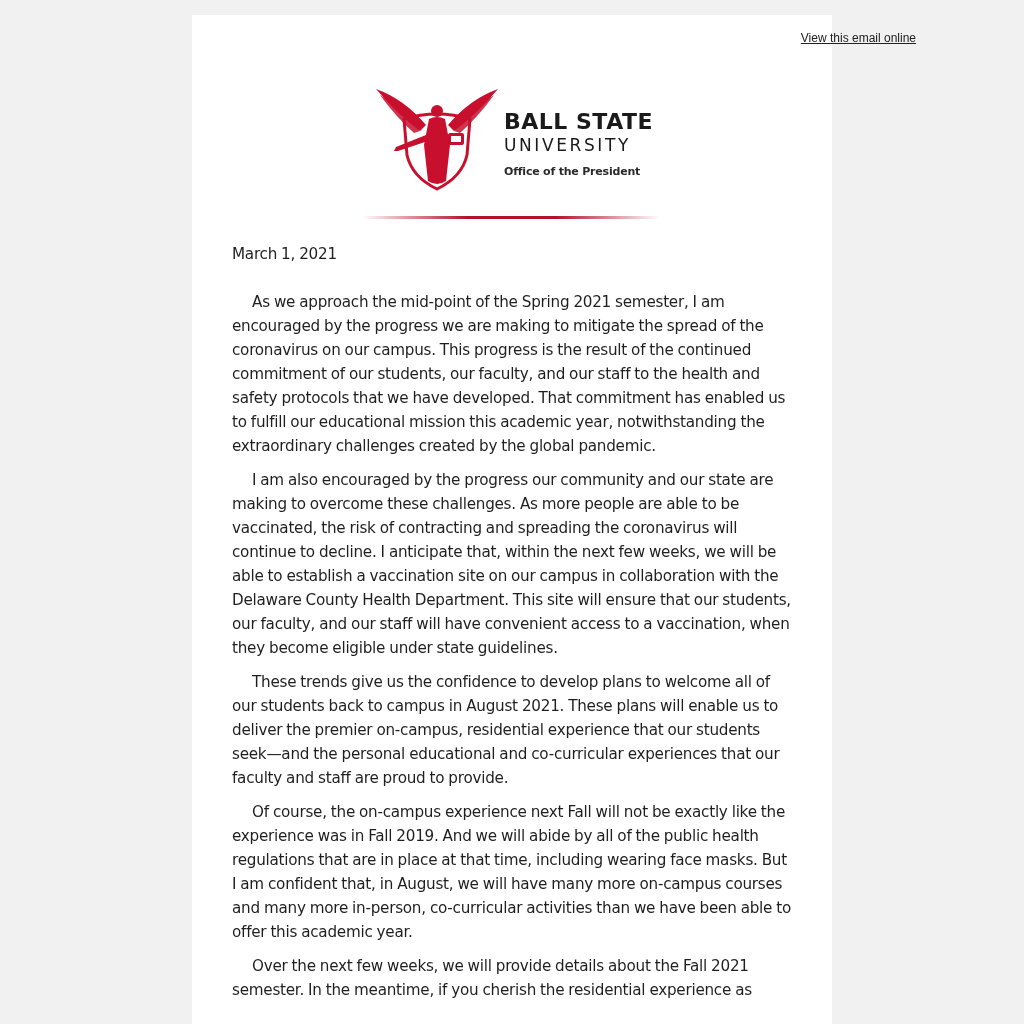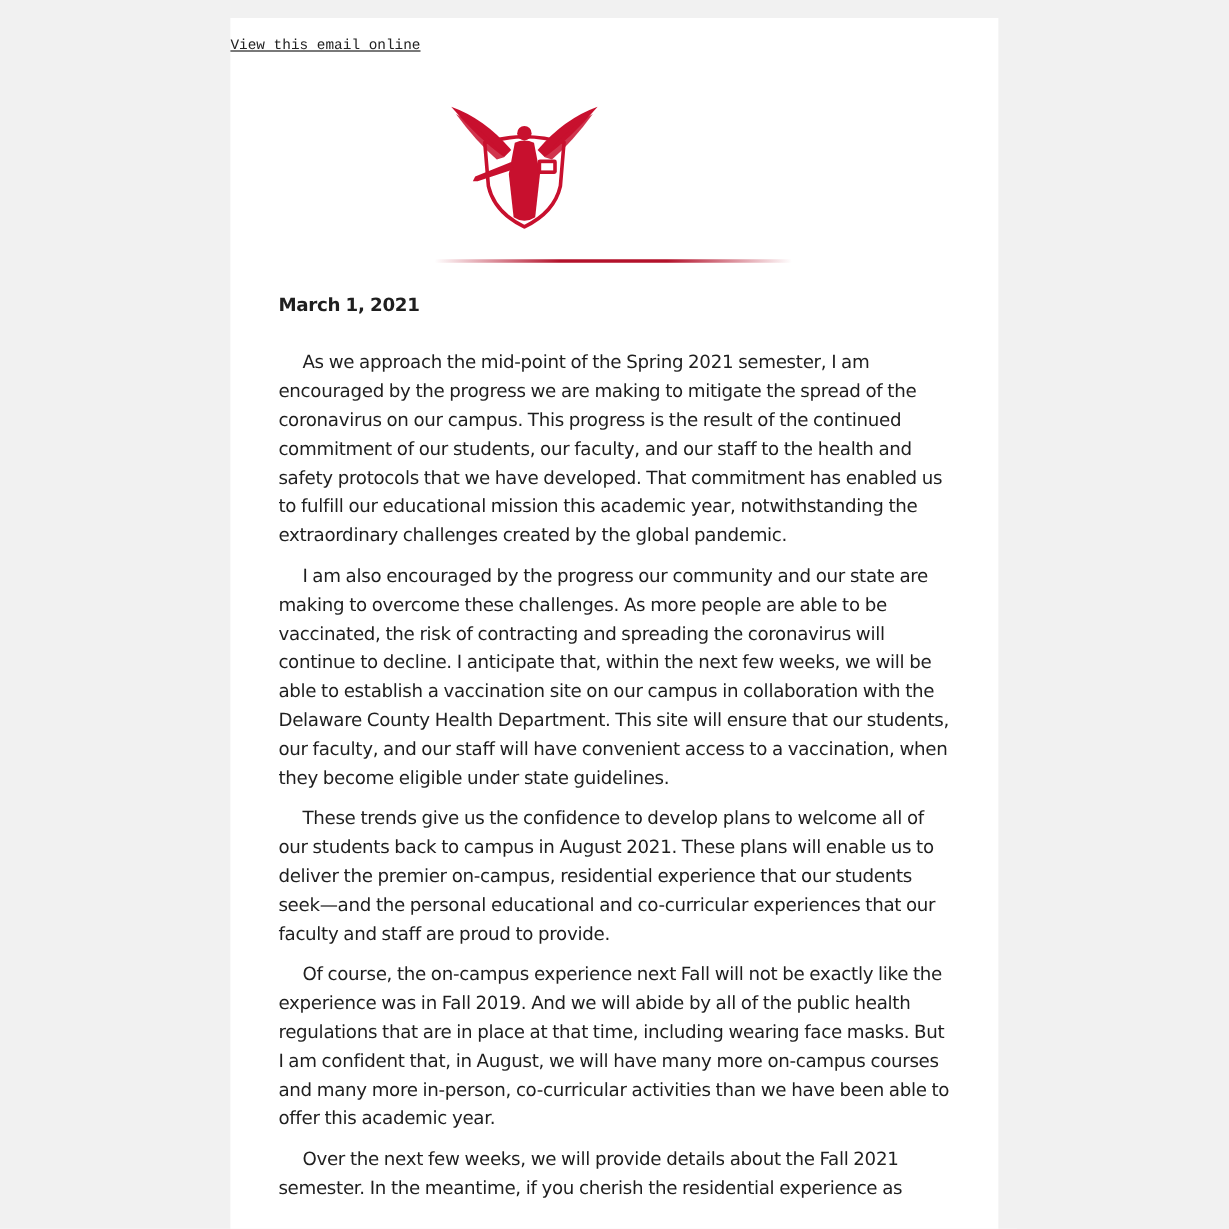--- a/index.html
+++ b/index.html
@@ -1,28 +1,28 @@
 <!DOCTYPE html>
 <html><head>
 <meta charset="utf-8">
 <style>
   html, body { margin:0; padding:0; }
   body { background:#f1f1f1; width:1024px; height:1024px; overflow:hidden; font-family:"DejaVu Sans", sans-serif; }
   .card { position:absolute; left:192px; top:15px; width:640px; height:1009px; background:#ffffff; }
-  .view-online { position:absolute; top:16px; left:0; width:724px; text-align:left; font-family:Liberation Mono, monospace; font-size:12px; color:#222; }
+  .view-online { position:absolute; top:16px; left:0; width:724px; text-align:right; font-family:Liberation Sans, sans-serif; font-size:12px; color:#222; }
   .view-online a { color:#222; text-decoration:underline; }
   .logo { position:absolute; left:182px; top:70px; width:290px; height:110px; }
   .logo-text { position:absolute; left:130px; top:24px; }
   .lt1 { font-family:"DejaVu Sans", sans-serif; font-weight:bold; font-size:22px; color:#1a1a1a; letter-spacing:0.5px; line-height:26px; }
   .lt2 { font-family:"DejaVu Sans", sans-serif; font-size:17px; color:#1a1a1a; letter-spacing:2.6px; line-height:20px; }
   .lt3 { font-family:"DejaVu Sans", sans-serif; font-weight:bold; font-size:11px; color:#2a2a2a; margin-top:10px; letter-spacing:-0.2px; }
   .rule { position:absolute; left:170px; top:201px; width:298px; height:3px; background:linear-gradient(to right, rgba(200,16,46,0), #b3122b 35%, #b3122b 65%, rgba(200,16,46,0)); border-radius:2px; }
   .body { position:absolute; left:40px; top:227px; width:560px; font-family:"DejaVu Sans", sans-serif; font-size:15.2px; color:#1f1f1f; line-height:24px; }
   .body p { margin:0 0 10px 0; text-indent:20px; letter-spacing:-0.25px; word-spacing:-0.5px; }
-  .body p.nb { text-indent:0;font-weight:bold; }
+  .body p.nb { text-indent:0; }
   .date { margin-bottom:24px !important; }
 </style>
 </head>
 <body>
 
 <div class="card">
   <div class="view-online">
     <a href="#">View this email online</a>
   </div>
 
@@ -34,20 +34,25 @@
         <path d="M6 10 Q28 22 46 46 L40 48 Q22 32 6 10 Z" opacity="0.85"></path>
         <path d="M124 4 Q96 14 74 40 L80 46 Q102 30 124 4 Z"></path>
         <path d="M120 10 Q98 22 80 46 L86 48 Q104 32 120 10 Z" opacity="0.85"></path>
         <circle cx="63" cy="26" r="6"></circle>
         <path d="M55 34 Q63 30 71 34 L76 60 L72 96 Q63 102 54 96 L50 60 Z"></path>
         <path d="M52 50 L22 62 L20 66 L24 66 L54 56 Z"></path>
         <rect x="74" y="48" width="16" height="12" rx="2"></rect>
       </g>
       <rect x="77" y="51" width="10" height="6" fill="#fff"></rect>
     </svg>
+    <div class="logo-text">
+      <div class="lt1">BALL STATE</div>
+      <div class="lt2">UNIVERSITY</div>
+      <div class="lt3">Office of the President</div>
+    </div>
   </div>
 
   <div class="rule"></div>
 
   <div class="body">
     <p class="nb date">March 1, 2021</p>
     <p>As we approach the mid-point of the Spring 2021 semester, I am encouraged by the progress we are making to mitigate the spread of the coronavirus on our campus.  This progress is the result of the continued commitment of our students, our faculty, and our staff to the health and safety protocols that we have developed.  That commitment has enabled us to fulfill our educational mission this academic year, notwithstanding the extraordinary challenges created by the global pandemic.</p>
     <p>I am also encouraged by the progress our community and our state are making to overcome these challenges.  As more people are able to be vaccinated, the risk of contracting and spreading the coronavirus will continue to decline. I anticipate that, within the next few weeks, we will be able to establish a vaccination site on our campus in collaboration with the Delaware County Health Department.  This site will ensure that our students, our faculty, and our staff will have convenient access to a vaccination, when they become eligible under state guidelines.</p>
     <p>These trends give us the confidence to develop plans to welcome all of our students back to campus in August 2021.  These plans will enable us to deliver the premier on-campus, residential experience that our students seek—and the personal educational and co-curricular experiences that our faculty and staff are proud to provide.</p>
     <p>Of course, the on-campus experience next Fall will not be exactly like the experience was in Fall 2019.  And we will abide by all of the public health regulations that are in place at that time, including wearing face masks.  But I am confident that, in August, we will have many more on-campus courses and many more in-person, co-curricular activities than we have been able to offer this academic year.</p>

